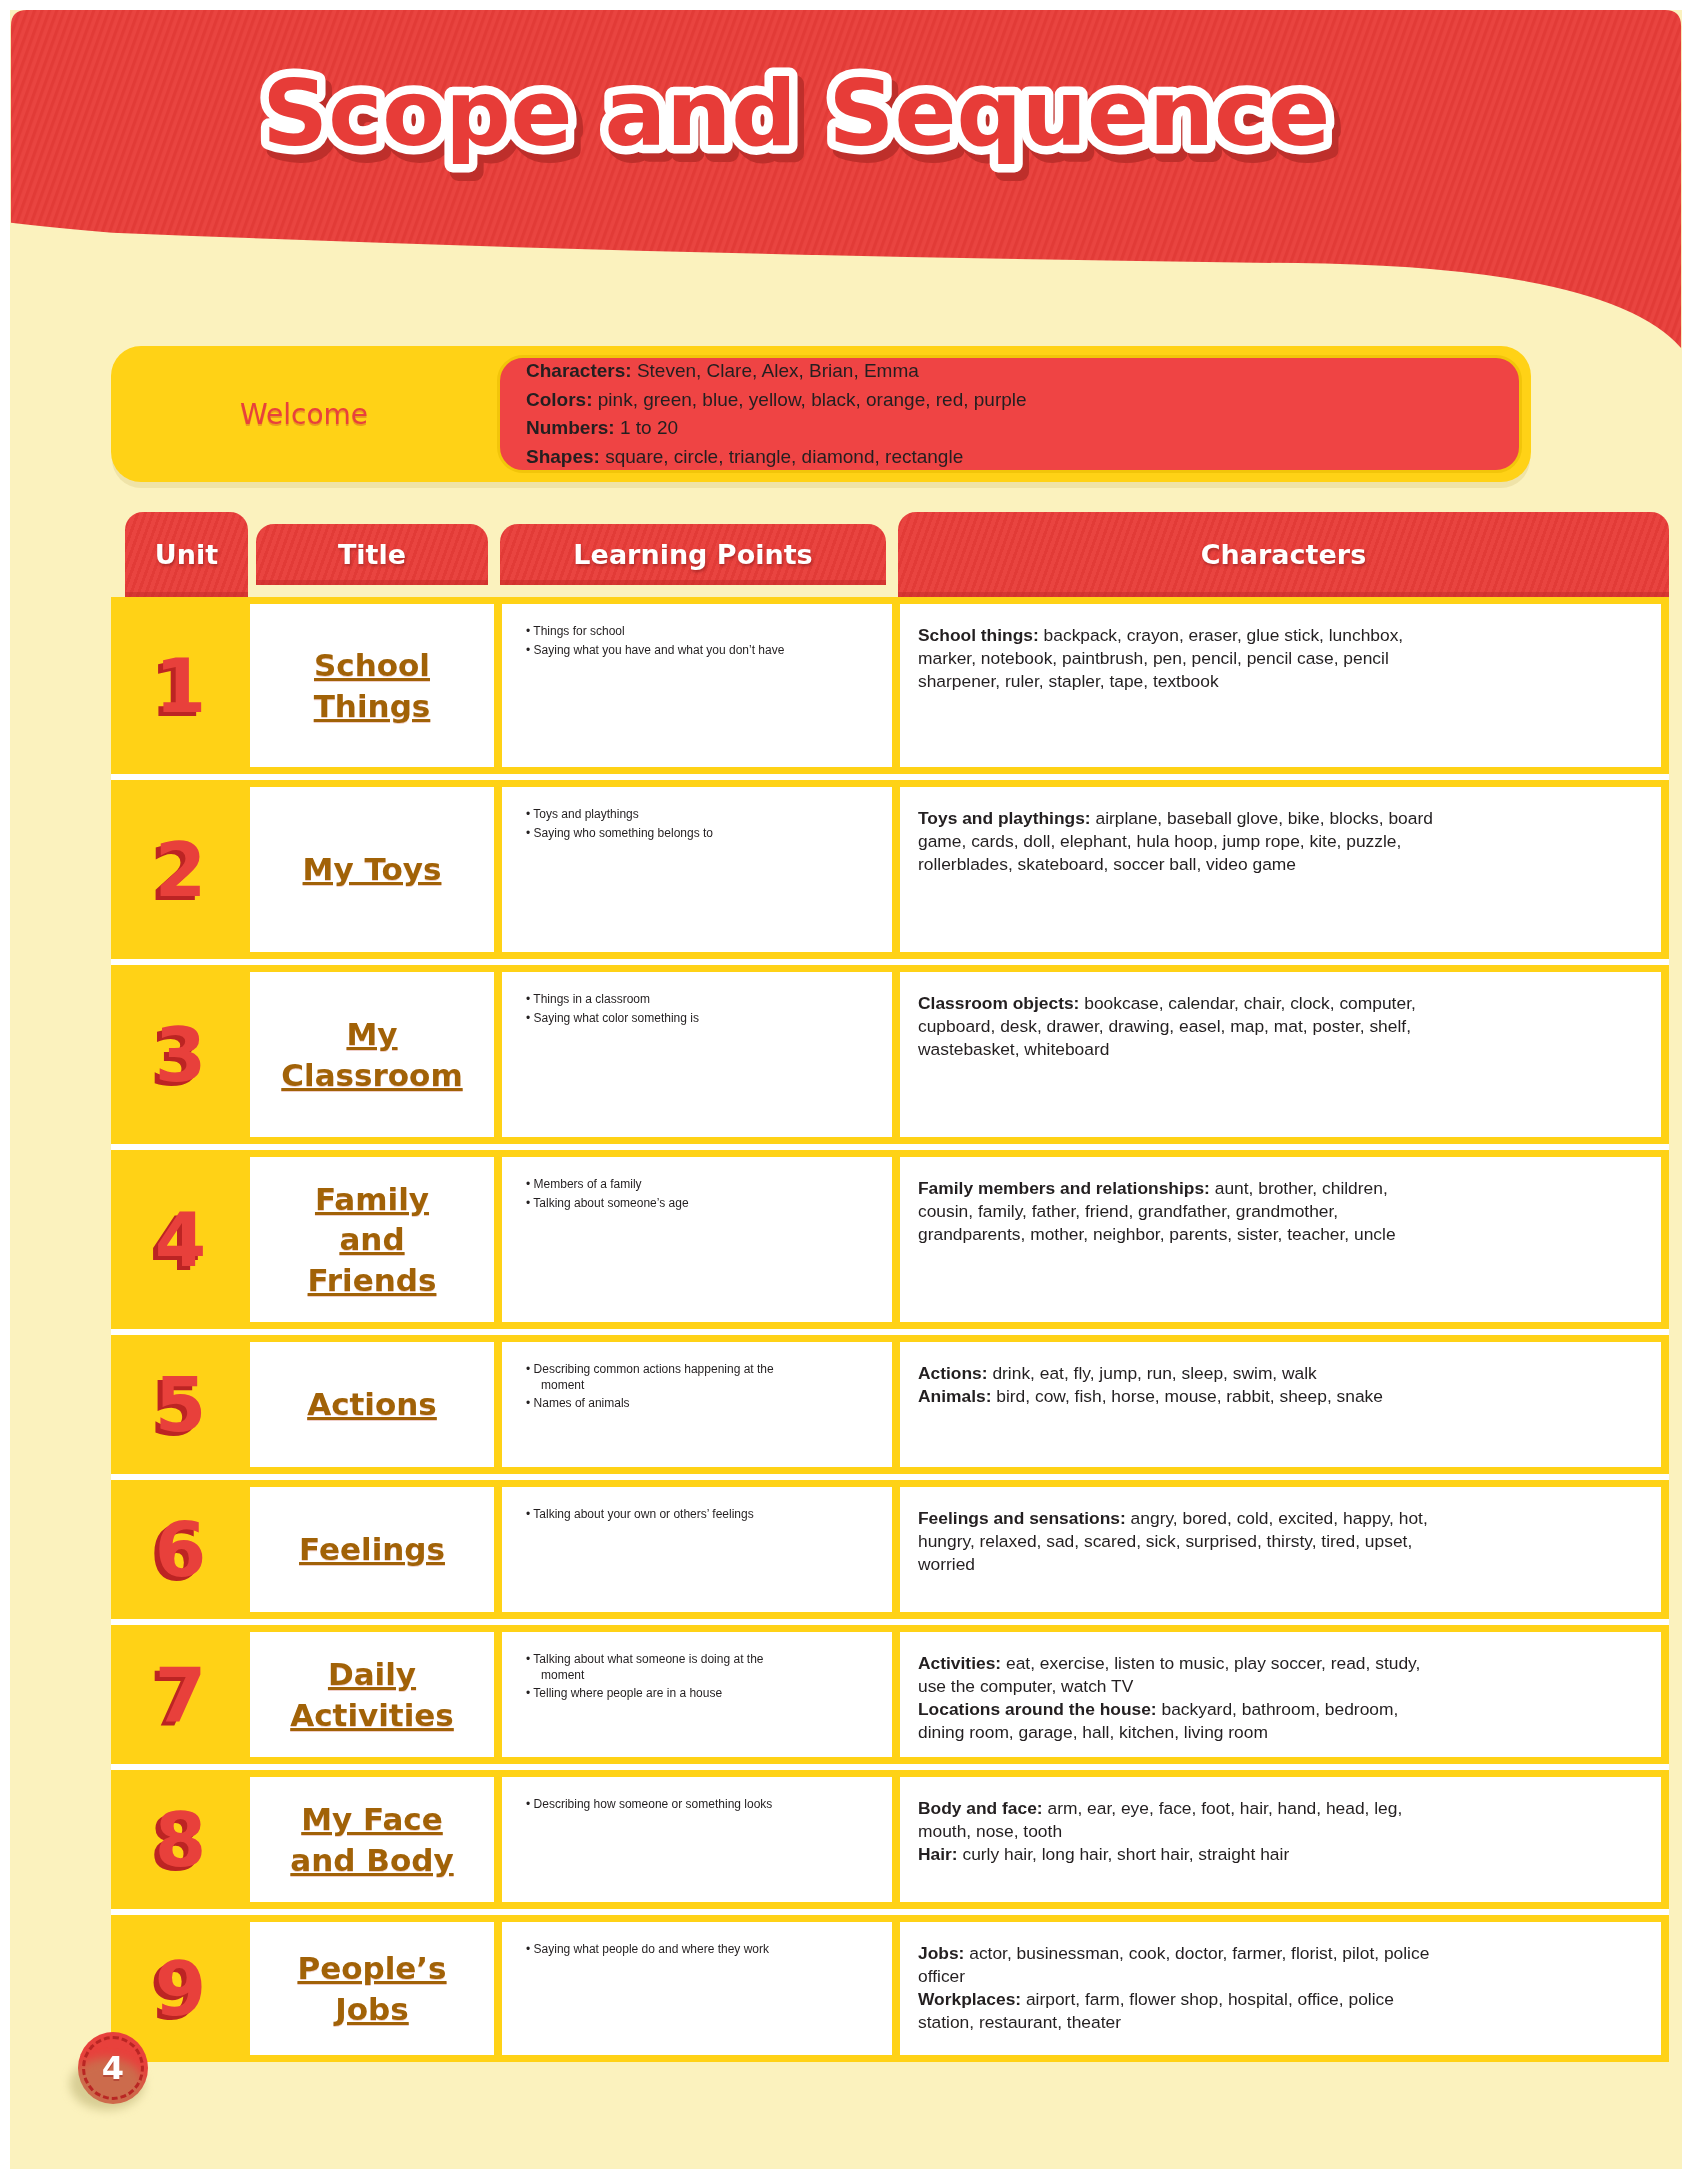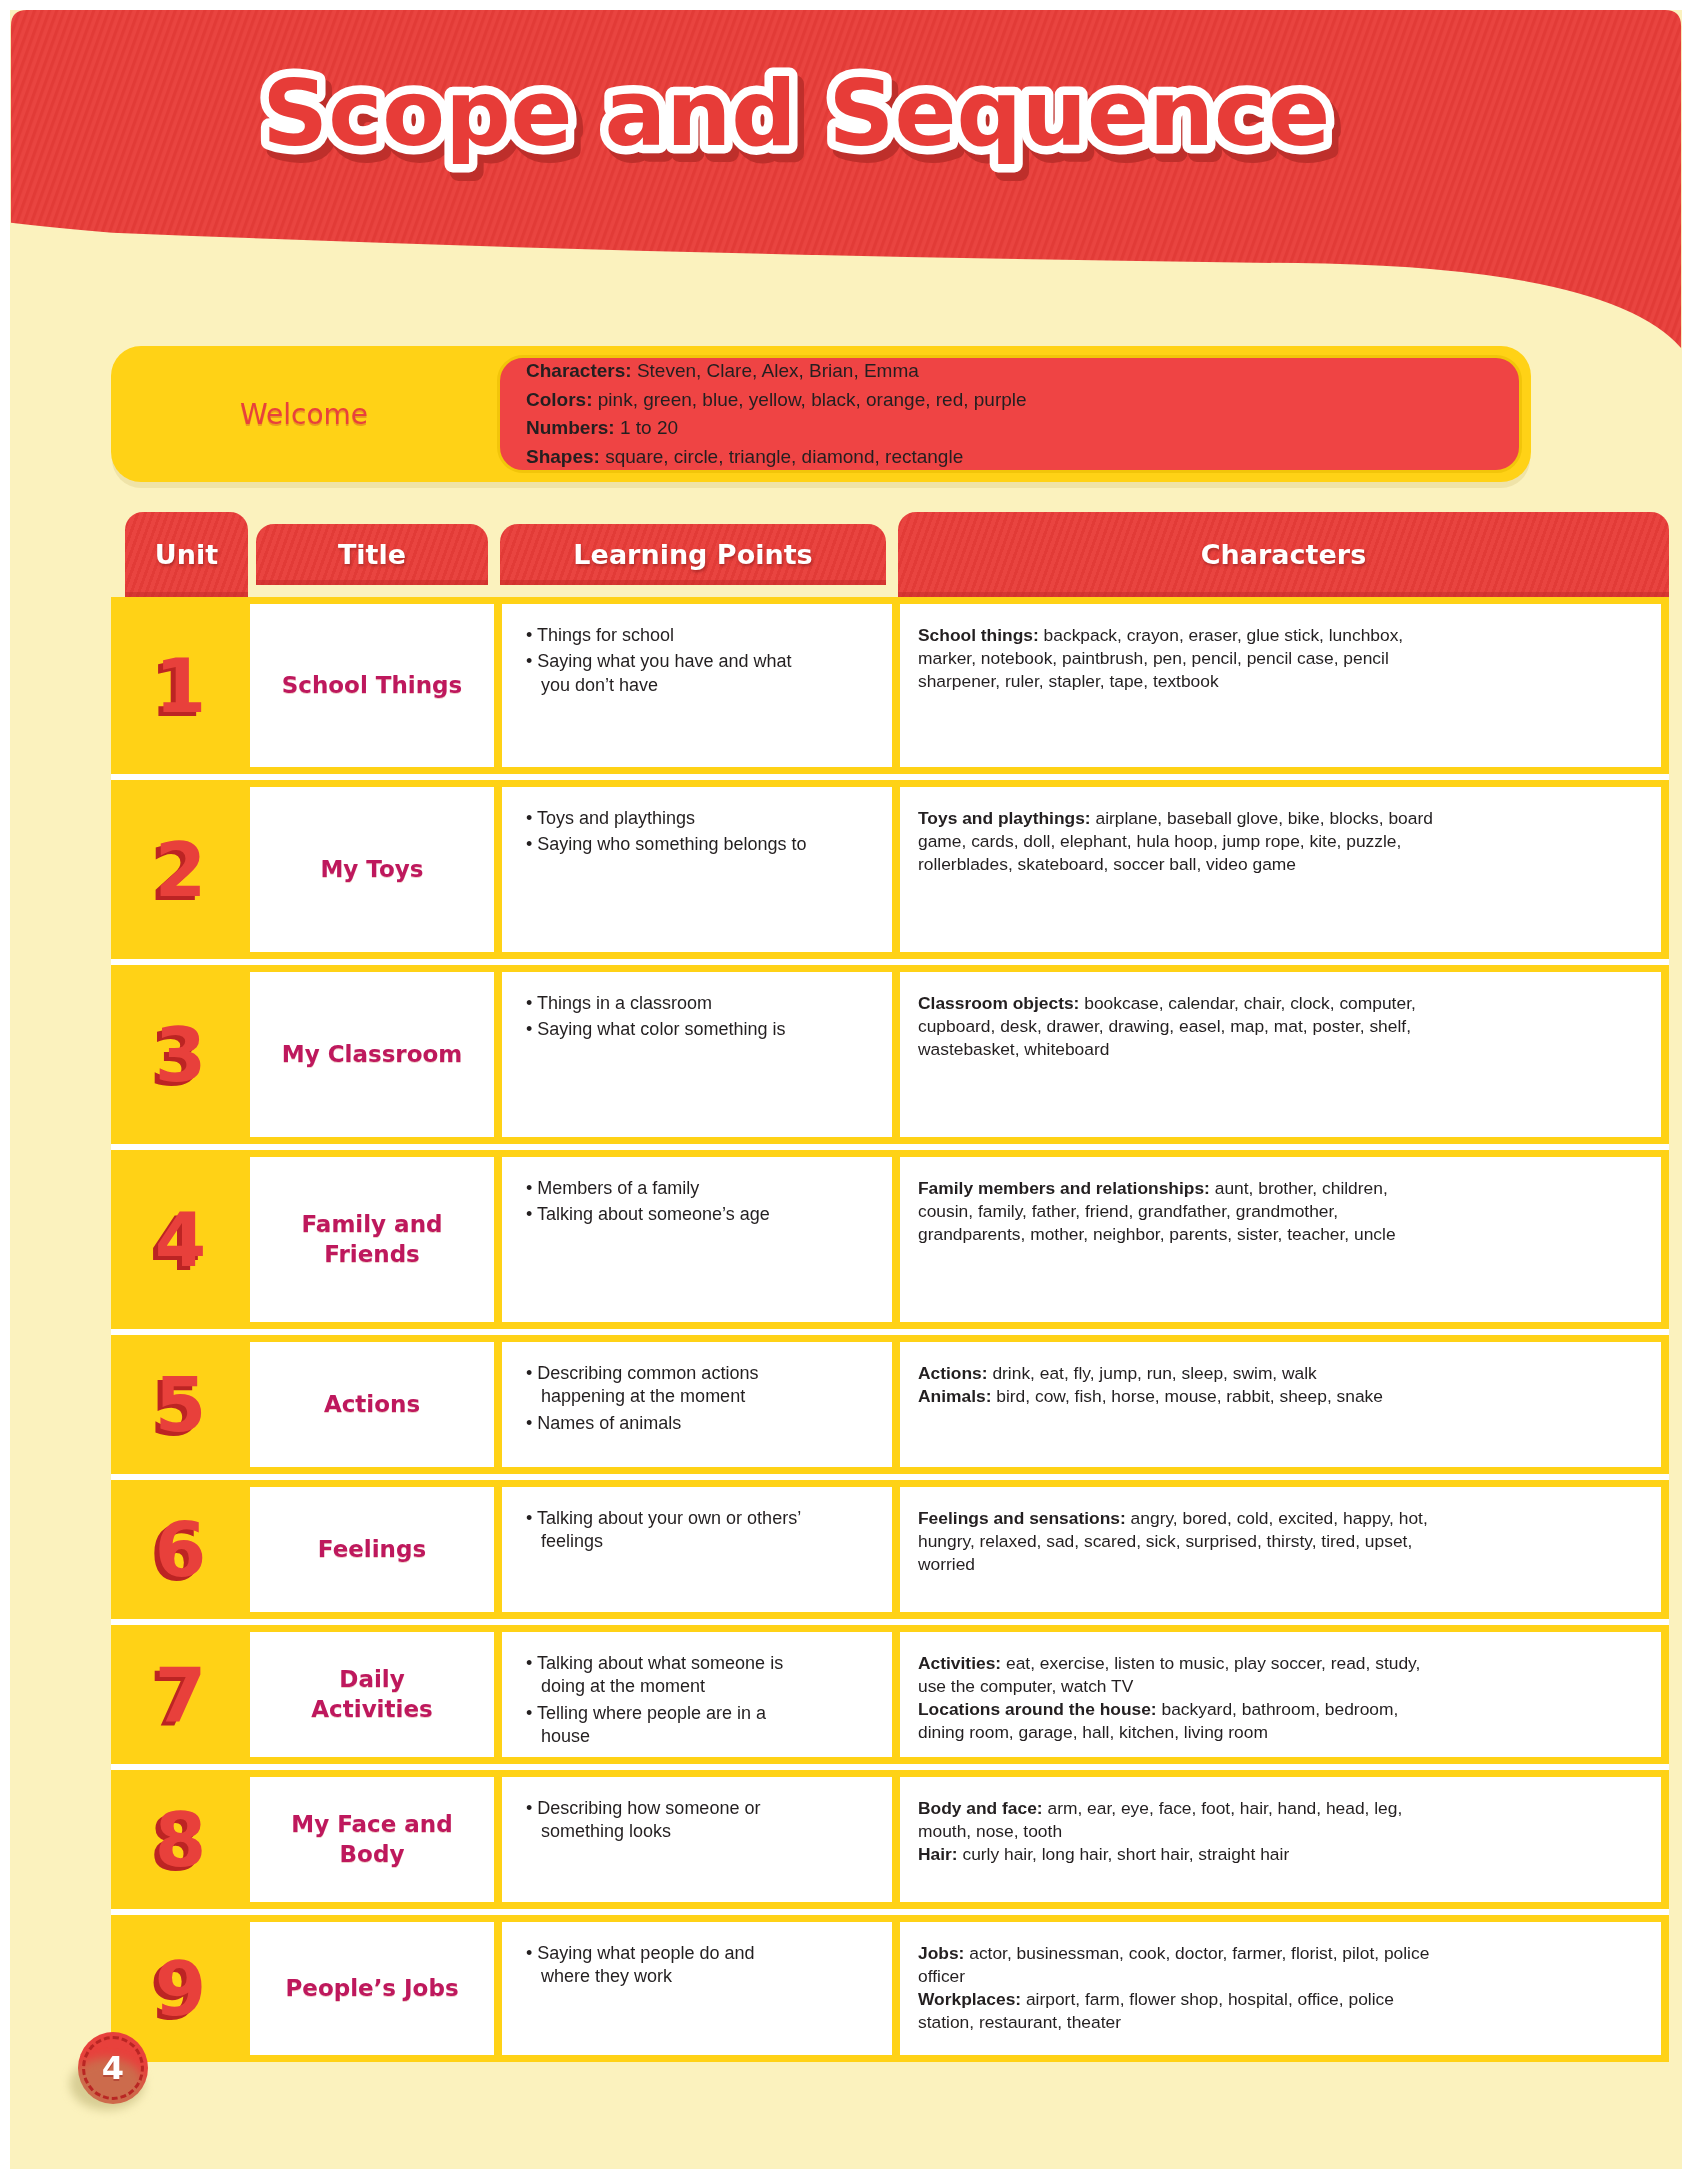--- a/index.html
+++ b/index.html
@@ -63,29 +63,29 @@
   .unit-number{
     font-family:"DejaVu Sans", sans-serif;font-weight:bold;font-size:74px;color:#E8403B;
     text-shadow:-5px 4px 0 #BC2423;
   }
   .cell-title{
     border-top:7px solid #FFD216;border-bottom:7px solid #FFD216;
     display:flex;align-items:center;justify-content:center;text-align:center;
     padding:0 30px;
   }
   .row-title{
-    font-family:"DejaVu Sans", sans-serif;font-weight:bold;font-size:23px;color:#be185d;
-    line-height:1.3;text-shadow:0 1px 0 rgba(196,60,40,0.25);
+    font-family:"DejaVu Sans", sans-serif;font-weight:bold;font-size:31px;color:#a16207;
+    line-height:1.3;text-shadow:0 1px 0 rgba(196,60,40,0.25);text-decoration:underline;
   }
   .cell-lp{
     border-top:7px solid #FFD216;border-bottom:7px solid #FFD216;border-left:8px solid #FFD216;
     padding:20px 0 0 24px;
   }
   .lp-item{
-    max-width:267px;font-size:18px;line-height:1.3;color:#231F20;
+    max-width:267px;font-size:12px;line-height:1.3;color:#231F20;
     padding-left:15px;text-indent:-15px;margin-bottom:3px;
   }
   .lp-item::before{content:"• ";}
   .cell-vocab{
     border-top:7px solid #FFD216;border-bottom:7px solid #FFD216;
     border-left:8px solid #FFD216;border-right:8px solid #FFD216;
     padding:20px 0 0 18px;
   }
   .vocab-group{max-width:529px;font-size:17.4px;line-height:1.32;color:#231F20;}
   .vocab-group b{font-weight:bold;}

